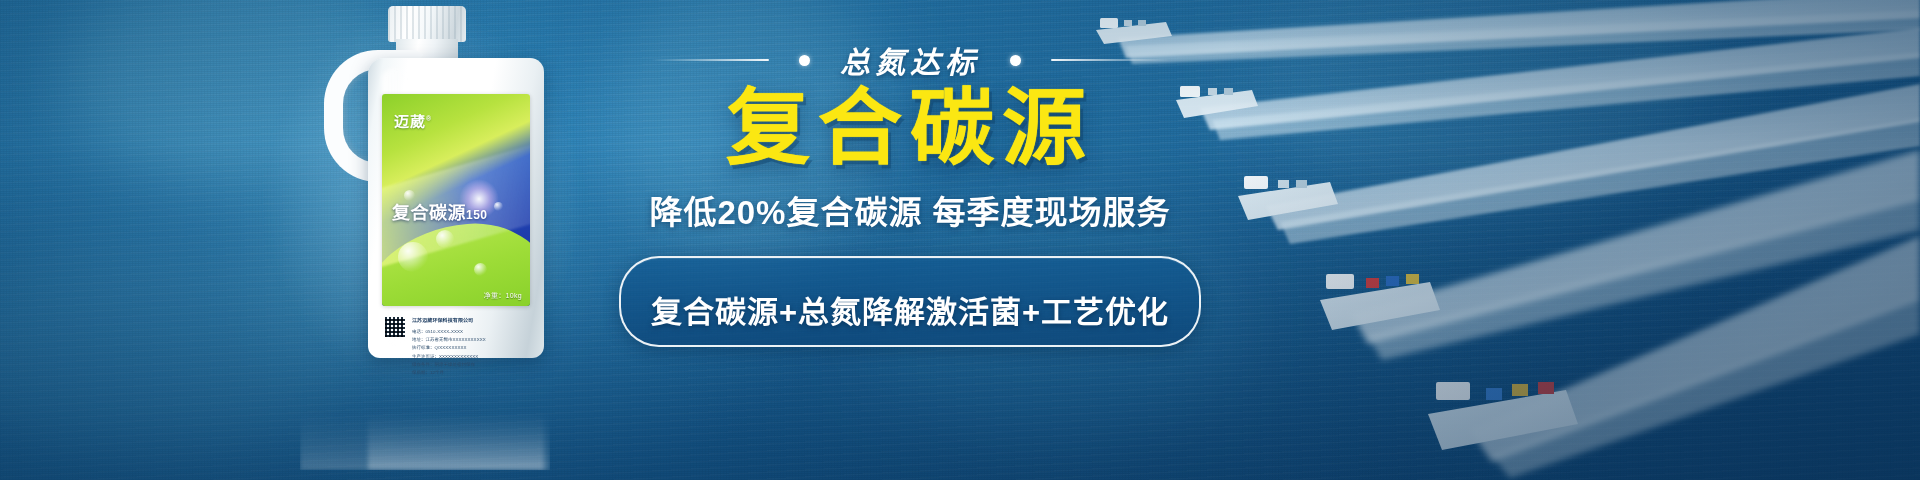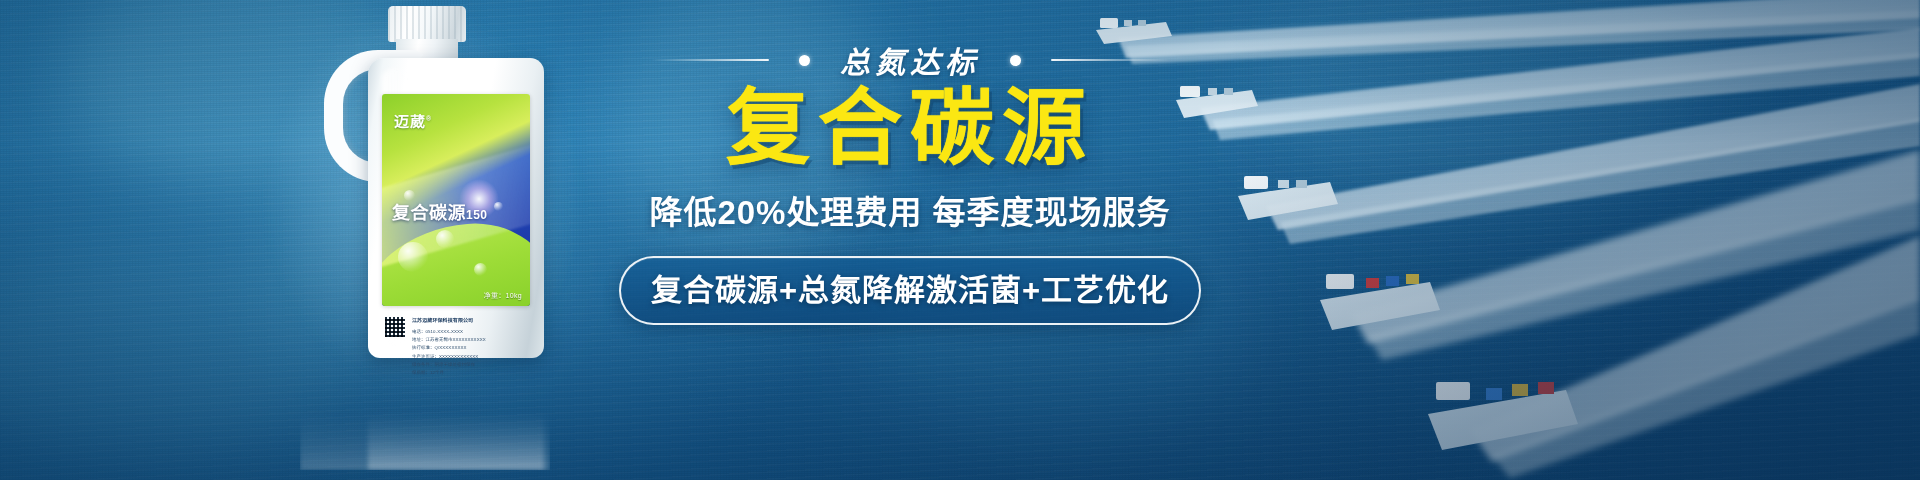--- a/index.html
+++ b/index.html
@@ -238,21 +238,21 @@
     margin-top:14px;
     font-size:33px; font-weight:bold; color:#ffffff;
     letter-spacing:1px; white-space:nowrap;
     text-shadow:0 2px 6px rgba(6,46,84,.55);
   }
 
   
   .pill-row{ margin-top:22px; display:flex; justify-content:center; }
   .pill{
     display:inline-flex; align-items:center; justify-content:center;
-    padding:7px 30px 13px;
+    padding:29px 30px 13px;
     border:2px solid rgba(255,255,255,.92);
     border-radius:40px;
     background:linear-gradient(to bottom, rgba(15,88,146,.62), rgba(12,70,122,.72));
     color:#ffffff; font-size:31px; font-weight:bold; letter-spacing:1px;
     white-space:nowrap;
     text-shadow:0 2px 5px rgba(4,38,72,.6);
     box-shadow:0 4px 16px rgba(4,38,70,.32), inset 0 1px 0 rgba(255,255,255,.10);
   }
 </style>
 </head>
@@ -407,21 +407,21 @@
     <div class="eyebrow">
       <span class="rule"></span>
       <span class="dot"></span>
       <span class="eyebrow-text">总氮达标</span>
       <span class="dot"></span>
       <span class="rule right"></span>
     </div>
 
     <div class="headline">复合碳源</div>
 
-    <div class="subline">降低20%处理费用 每季度现场服务</div>
+    <div class="subline">降低20%复合碳源 每季度现场服务</div>
 
     <div class="pill-row">
       <div class="pill">复合碳源+总氮降解激活菌+工艺优化</div>
     </div>
 
   </div>
 
 </div>
 
 </body></html>

